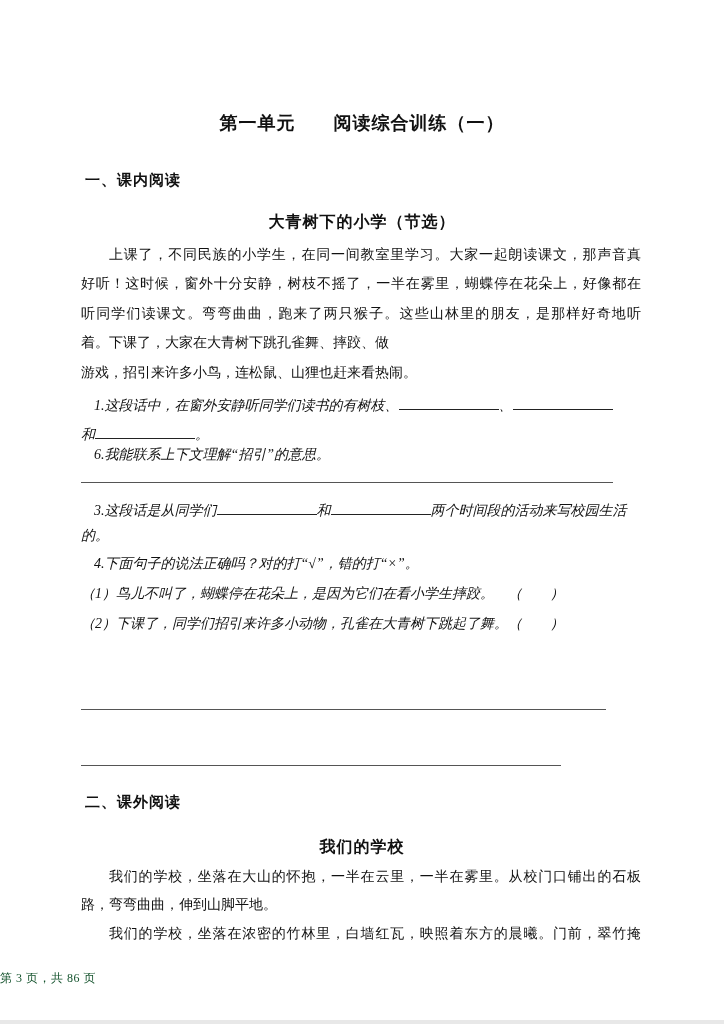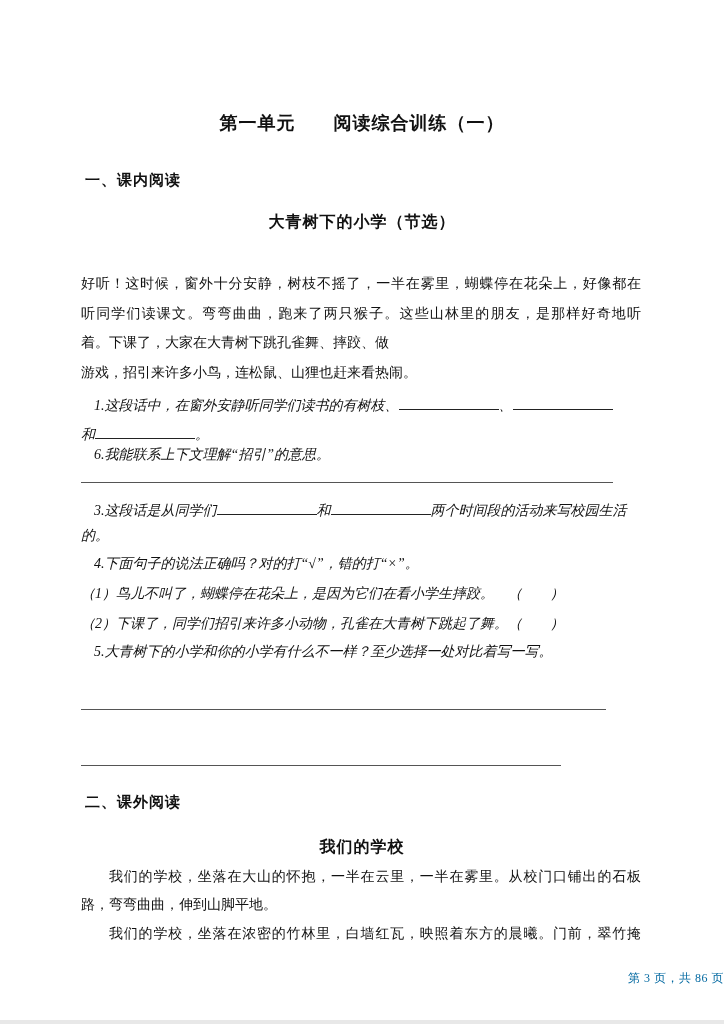--- a/index.html
+++ b/index.html
@@ -55,23 +55,23 @@
     border-bottom:1.4px solid #222222;
     vertical-align:baseline;
   }
   
   .ansline{
     left:81px;height:0;
     border-top:1.6px solid #555555;
   }
   .footer{
     top:970px;left:0;width:724px;
-    text-align:right;
+    text-align:left;
     font-size:12px;line-height:16px;
-    color:#0369a1;
+    color:#14532d;
     letter-spacing:0.5px;
   }
   
   #sec1{top:172px;}
   #pt1{top:212px;}
   #p1l0{top:245px;} #p1l1{top:274px;} #p1l2{top:304px;}
   #p1l3{top:333px;} #p1l4{top:363px;}
   #q1a{top:395px;} #q1b{top:424px;}
   #q2{top:445px;}
   #hr1{top:482px;width:532px;}
@@ -88,39 +88,39 @@
 <body>
 
 <div class="page">
 
   <div class="abs doc-title">第一单元　　阅读综合训练（一）</div>
 
   <div id="sec1" class="abs sec-heading">一、课内阅读</div>
 
   <div id="pt1" class="abs passage-title">大青树下的小学（节选）</div>
 
+  <div id="p1l0" class="abs pline fill indent">上课了，不同民族的小学生，在同一间教室里学习。大家一起朗读课文，那声音真</div>
   <div id="p1l1" class="abs pline fill">好听！这时候，窗外十分安静，树枝不摇了，一半在雾里，蝴蝶停在花朵上，好像都在</div>
   <div id="p1l2" class="abs pline fill">听同学们读课文。弯弯曲曲，跑来了两只猴子。这些山林里的朋友，是那样好奇地听</div>
   <div id="p1l3" class="abs pline">着。下课了，大家在大青树下跳孔雀舞、摔跤、做</div>
   <div id="p1l4" class="abs pline">游戏，招引来许多小鸟，连松鼠、山狸也赶来看热闹。</div>
 
   <div id="q1a" class="abs qline qpad"><span>1.这段话中，在窗外安静听同学们读书的有树枝、</span><span class="blank"></span><span>、</span><span class="blank"></span></div>
   <div id="q1b" class="abs qline"><span>和</span><span class="blank"></span><span>。</span></div>
 
   <div id="q2" class="abs qline qpad">6.我能联系上下文理解“招引”的意思。</div>
   <div id="hr1" class="abs ansline"></div>
 
   <div id="q3a" class="abs qline qpad"><span>3.这段话是从同学们</span><span class="blank"></span><span>和</span><span class="blank"></span><span>两个时间段的活动来写校园生活</span></div>
   <div id="q3b" class="abs qline">的。</div>
 
   <div id="q4" class="abs qline qpad">4.下面句子的说法正确吗？对的打“√”，错的打“×”。</div>
   <div id="q4i1" class="abs qline">（1）鸟儿不叫了，蝴蝶停在花朵上，是因为它们在看小学生摔跤。　（　　）</div>
   <div id="q4i2" class="abs qline">（2）下课了，同学们招引来许多小动物，孔雀在大青树下跳起了舞。（　　）</div>
 
-  <div id="q5" class="abs qline qpad">5.大青树下的小学和你的小学有什么不一样？至少选择一处对比着写一写。</div>
   <div id="hr2" class="abs ansline"></div>
   <div id="hr3" class="abs ansline"></div>
 
   <div id="sec2" class="abs sec-heading">二、课外阅读</div>
 
   <div id="pt2" class="abs passage-title">我们的学校</div>
 
   <div id="p2l0" class="abs pline fill indent">我们的学校，坐落在大山的怀抱，一半在云里，一半在雾里。从校门口铺出的石板</div>
   <div id="p2l1" class="abs pline">路，弯弯曲曲，伸到山脚平地。</div>
   <div id="p2l2" class="abs pline fill indent">我们的学校，坐落在浓密的竹林里，白墙红瓦，映照着东方的晨曦。门前，翠竹掩</div>

